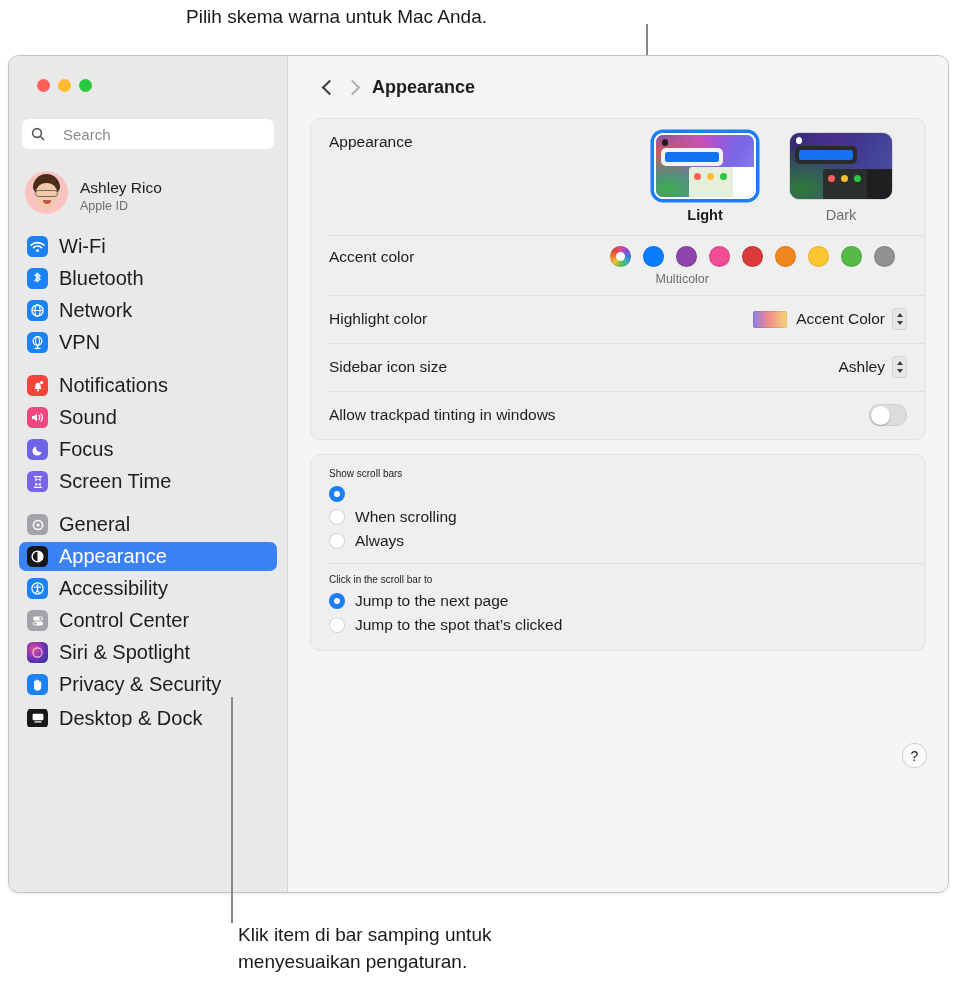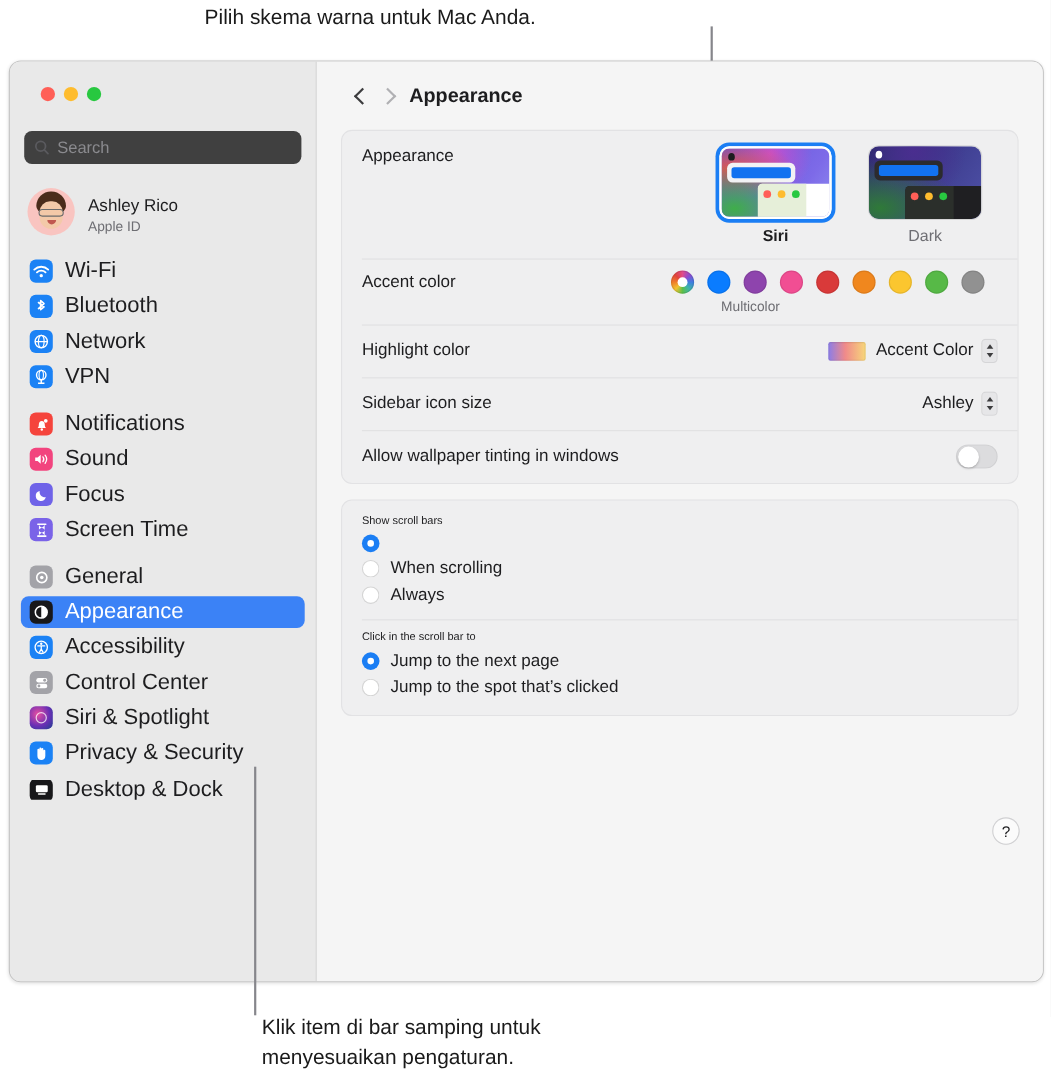--- a/index.html
+++ b/index.html
@@ -51,22 +51,22 @@
     position: relative;
   }
   .traffic { display: flex; gap: 8px; padding: 23px 0 0 18px; }
   .dot { width: 13px; height: 13px; border-radius: 50%; }
   .dot.red { background: #ff5f57; }
   .dot.yellow { background: #febc2e; }
   .dot.green { background: #28c840; }
 
   .search-box {
     margin: 27px 3px 0 3px; height: 30px;
-    background: #404040; border-radius: 7px;
-    display: flex; align-items: center; padding: 0 9px; gap: 7px;
+    background: #ffffff; border-radius: 7px;
+    display: flex; align-items: center; padding: 0 9px; gap: 18px;
   }
   .search-text { font-size: 15px; color: #8a8a8e; }
 
   .profile-row {
     display: flex; align-items: flex-end; gap: 12px;
     margin: 18px 0 0 6px; padding: 4px 0;
   }
   .avatar {
     width: 43px; height: 43px; border-radius: 50%;
     background: #f9c4c0; position: relative; overflow: hidden;
@@ -524,21 +524,21 @@
               <div class="menu-pill"></div>
               <div class="win-light">
                   <div class="body"></div>
                 <div class="lights">
                     <b class="r"></b>
                     <b class="y"></b>
                     <b class="g"></b>
                   </div>
               </div>
             </div>
-            <div class="theme-name">Siri</div>
+            <div class="theme-name">Light</div>
           </div>
           <div class="theme">
             <div class="thumb">
               <div class="wall dark"></div>
               <div class="apple" style="background:#fff"></div>
               <div class="menu-pill dk"></div>
               <div class="win-dark">
                   <div class="body"></div>
                 <div class="lights">
                     <b class="r"></b>
@@ -577,21 +577,21 @@
         <span class="stepper"></span>
       </div>
 
       <div class="row">
         <span class="row-label">Sidebar icon size</span>
         <span class="value-text">Ashley</span>
         <span class="stepper"></span>
       </div>
 
       <div class="row">
-        <span class="row-label">Allow wallpaper tinting in windows</span>
+        <span class="row-label">Allow trackpad tinting in windows</span>
         <span class="toggle"></span>
       </div>
     </div>
 
     <div class="card radio-card">
       <div class="group-title">Show scroll bars</div>
       <div class="radio-row">
         <span class="radio on"></span>
       </div>
       <div class="radio-row">

